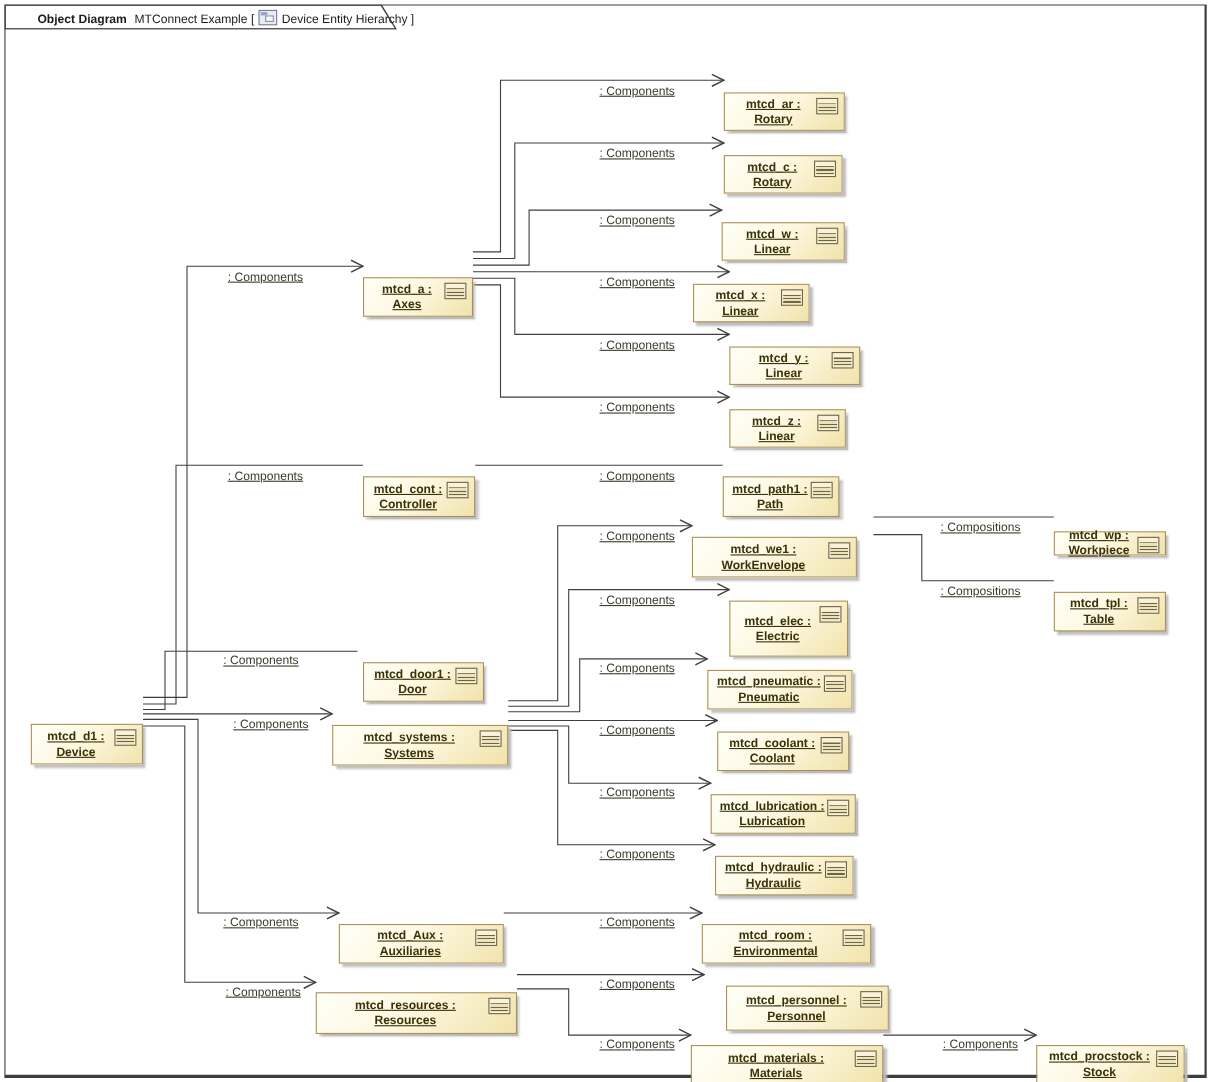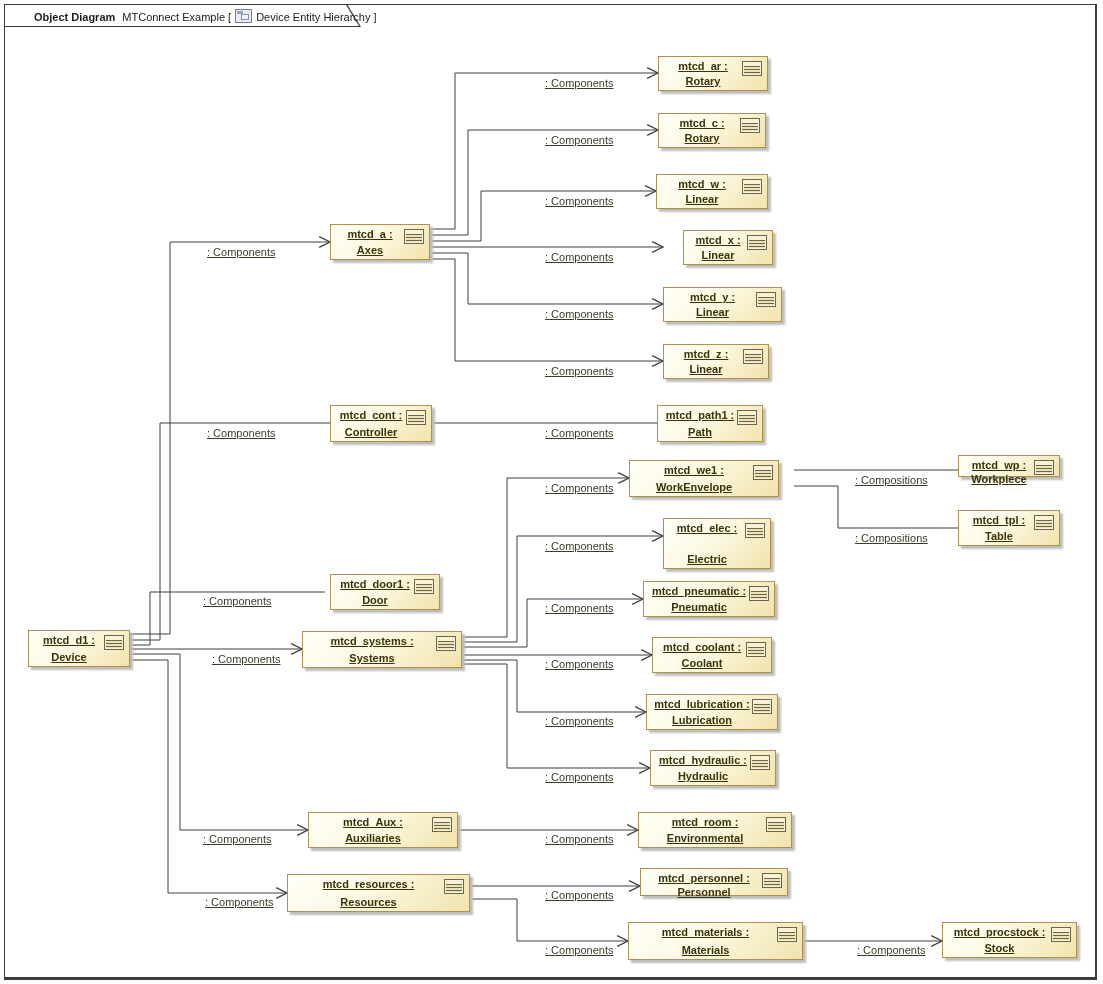--- a/index.html
+++ b/index.html
@@ -27,22 +27,22 @@
   .diagicon::before{content:"";position:absolute;left:1px;top:1px;width:6px;height:3px;
             background:#9aa3c0;}
   .diagicon::after{content:"";position:absolute;right:2px;bottom:2px;width:6px;height:4px;
             border:1px solid #8a93ab;background:#f6f8fc;}
 
   
   .node{position:absolute;box-sizing:border-box;
         border:1px solid #ab9154;
         background:linear-gradient(135deg,#fffff7 0%,#fdf8e2 45%,#f1e3ab 100%);
         box-shadow:3px 3px 2px #bdbdbd;
-        display:flex;flex-direction:column;justify-content:space-between;
-        padding:2px 24px 2px 4px;}
+        display:flex;flex-direction:column;justify-content:center;
+        padding:2px 24px 2px 4px;margin-top:28px;}
   .node .l1,.node .l2{display:block;text-align:center;font-size:11px;line-height:14px;
         font-weight:bold;text-decoration:underline;color:#3a3308;white-space:nowrap;}
   .objicon{position:absolute;top:4px;right:5px;width:20px;height:15px;
         border:1px solid #6e6547;background:#f8f2d8;box-sizing:border-box;}
   .objicon::after{content:"";position:absolute;left:1px;right:1px;bottom:1px;height:8px;
         background:repeating-linear-gradient(to bottom,#6e6547 0 1px,#ece2ba 1px 3px);}
 
   
   .elabel{position:absolute;font-size:11px;color:#3c3c2a;
           text-decoration:underline;white-space:nowrap;}
@@ -126,21 +126,21 @@
     <span class="l1">mtcd_c :</span>
     <span class="l2">Rotary</span>
   </div>
 
 <div class="node" style="left:656px;top:174px;width:112px;height:35px">
     <span class="objicon"></span>
     <span class="l1">mtcd_w :</span>
     <span class="l2">Linear</span>
   </div>
 
-<div class="node" style="left:683px;top:230px;width:90px;height:35px">
+<div class="node" style="left:630px;top:230px;width:106px;height:35px">
     <span class="objicon"></span>
     <span class="l1">mtcd_x :</span>
     <span class="l2">Linear</span>
   </div>
 
 <div class="node" style="left:663px;top:287px;width:119px;height:35px">
     <span class="objicon"></span>
     <span class="l1">mtcd_y :</span>
     <span class="l2">Linear</span>
   </div>
@@ -234,21 +234,21 @@
     <span class="l1">mtcd_room :</span>
     <span class="l2">Environmental</span>
   </div>
 
 <div class="node" style="left:287px;top:874px;width:183px;height:38px">
     <span class="objicon"></span>
     <span class="l1">mtcd_resources :</span>
     <span class="l2">Resources</span>
   </div>
 
-<div class="node" style="left:640px;top:868px;width:148px;height:28px">
+<div class="node" style="left:660px;top:868px;width:148px;height:41px">
     <span class="objicon"></span>
     <span class="l1">mtcd_personnel :</span>
     <span class="l2">Personnel</span>
   </div>
 
 <div class="node" style="left:628px;top:922px;width:175px;height:38px">
     <span class="objicon"></span>
     <span class="l1">mtcd_materials :</span>
     <span class="l2">Materials</span>
   </div>

